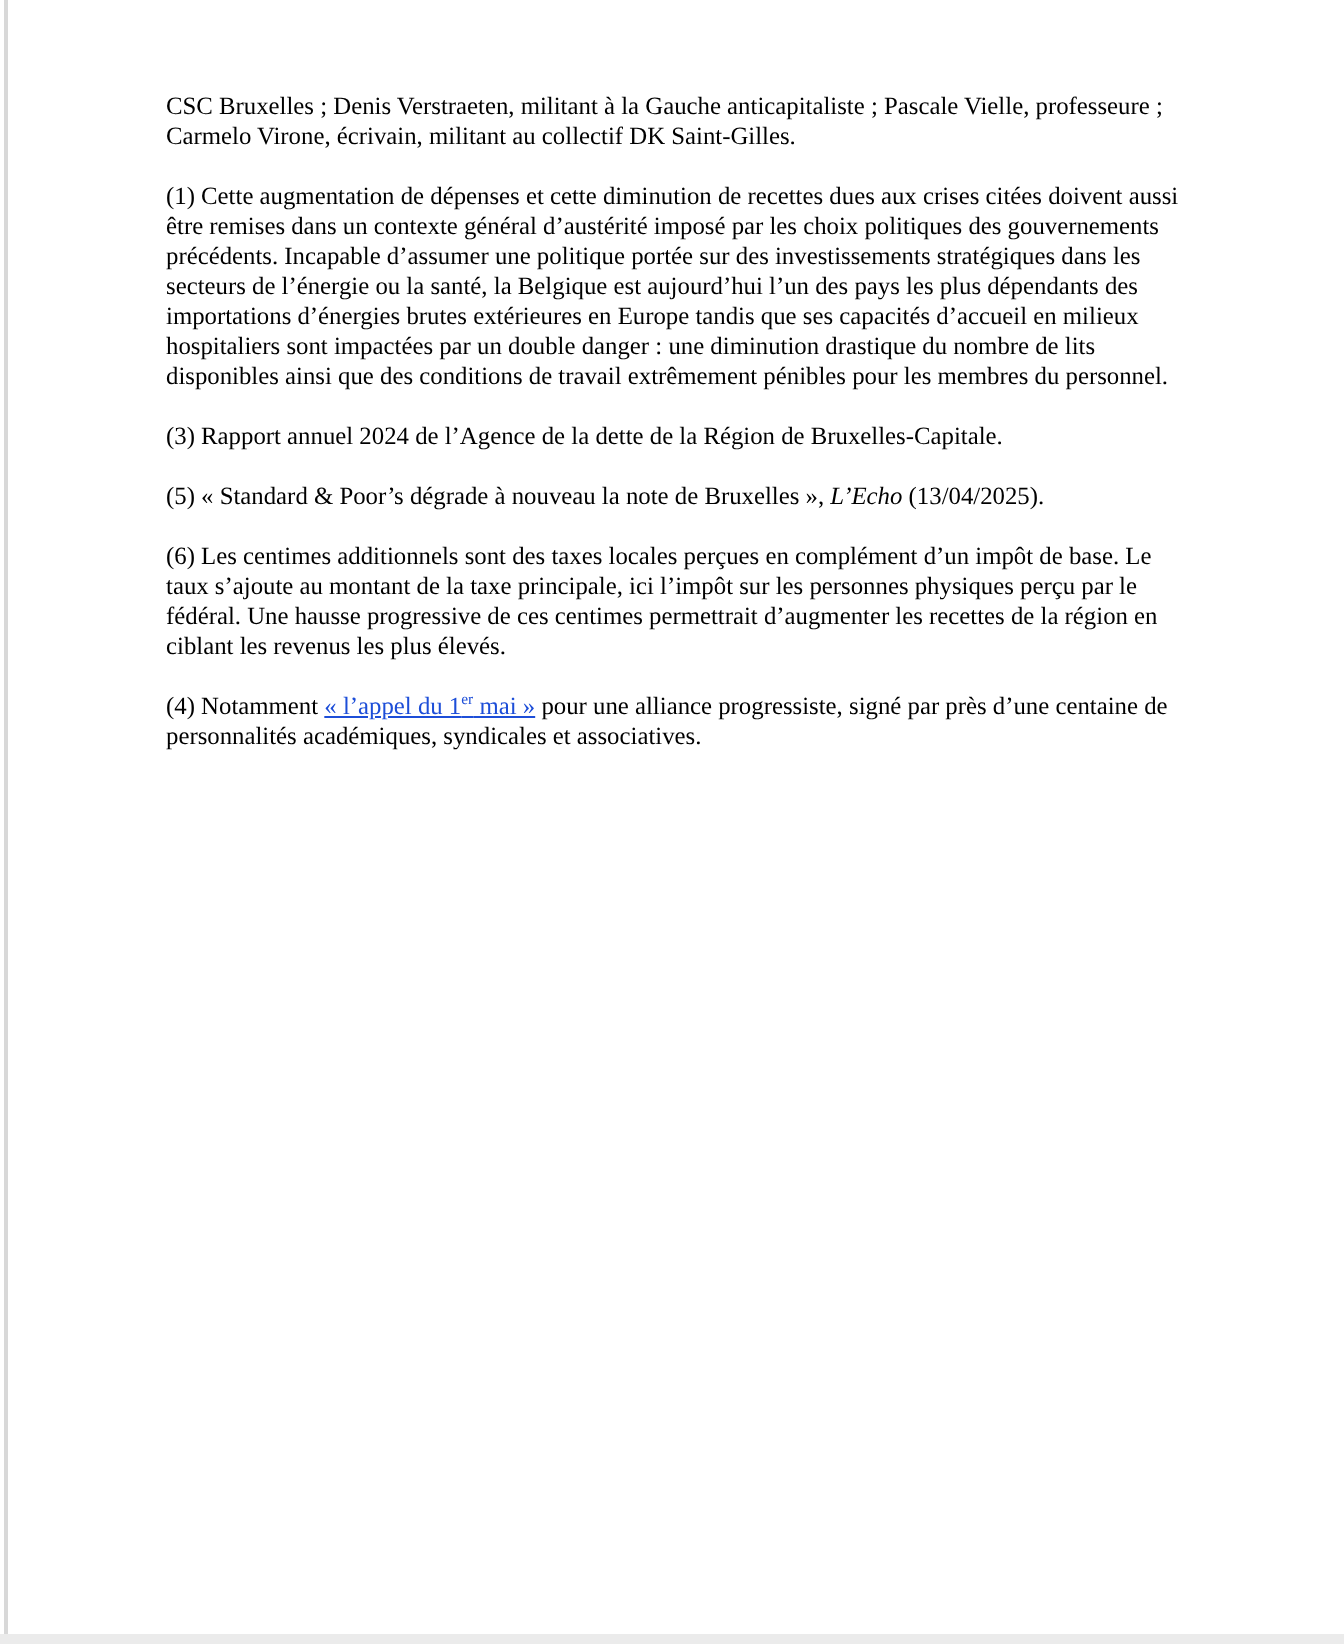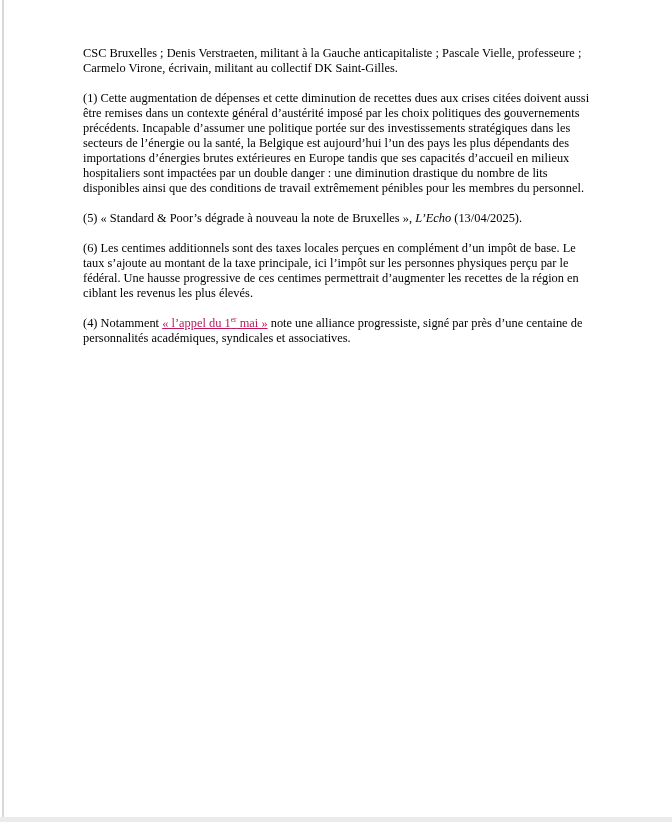--- a/index.html
+++ b/index.html
@@ -34,37 +34,38 @@
     font-size: 12.4px;
     line-height: 15px;
     text-align: left;
   }
   .content p {
     margin: 0 0 15px 0;
     padding: 0;
   }
   .content em { font-style: italic; }
   .content a {
-    color: #be185d;
+    color: #1d4ed8;
     text-decoration: underline;
     cursor: pointer;
     margin-top: 48px;
   }
   .content sup {
     font-size: 0.62em;
     line-height: 0;
     vertical-align: super;
   }
 </style>
 </head>
 <body>
 
 <div class="page">
   <div class="left-edge"></div>
   <div class="content">
       <p><span>CSC Bruxelles ; Denis Verstraeten, militant à la Gauche anticapitaliste ; Pascale Vielle, professeure ; Carmelo Virone, écrivain, militant au collectif DK Saint-Gilles.</span></p>
       <p><span>(1) Cette augmentation de dépenses et cette diminution de recettes dues aux crises citées doivent aussi être remises dans un contexte général d’austérité imposé par les choix politiques des gouvernements précédents. Incapable d’assumer une politique portée sur des investissements stratégiques dans les secteurs de l’énergie ou la santé, la Belgique est aujourd’hui l’un des pays les plus dépendants des importations d’énergies brutes extérieures en Europe tandis que ses capacités d’accueil en milieux hospitaliers sont impactées par un double danger : une diminution drastique du nombre de lits disponibles ainsi que des conditions de travail extrêmement pénibles pour les membres du personnel.</span></p>
+      <p><span>(3) Rapport annuel 2024 de l’Agence de la dette de la Région de Bruxelles-Capitale.</span></p>
       <p><span>(5) « Standard &amp; Poor’s dégrade à nouveau la note de Bruxelles », </span><em>L’Echo</em><span> (13/04/2025).</span></p>
       <p><span>(6) Les centimes additionnels sont des taxes locales perçues en complément d’un impôt de base. Le taux s’ajoute au montant de la taxe principale, ici l’impôt sur les personnes physiques perçu par le fédéral. Une hausse progressive de ces centimes permettrait d’augmenter les recettes de la région en ciblant les revenus les plus élevés.</span></p>
-      <p><span>(4) Notamment </span><a href="#"><span>« l’appel du 1</span><sup>er</sup><span> mai »</span></a><span> note une alliance progressiste, signé par près d’une centaine de personnalités académiques, syndicales et associatives.</span></p>
+      <p><span>(4) Notamment </span><a href="#"><span>« l’appel du 1</span><sup>er</sup><span> mai »</span></a><span> pour une alliance progressiste, signé par près d’une centaine de personnalités académiques, syndicales et associatives.</span></p>
     </div>
   <div class="bottom-edge"></div>
 </div>
 
 </body></html>

